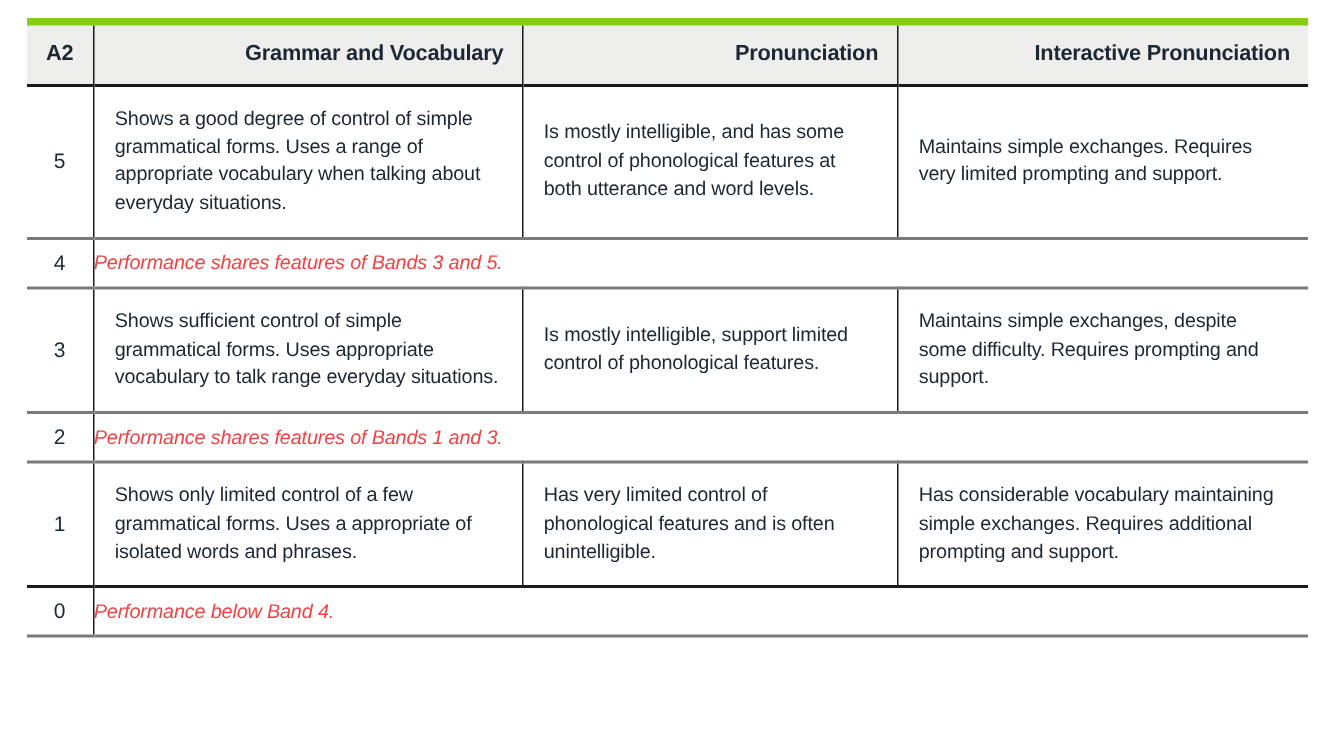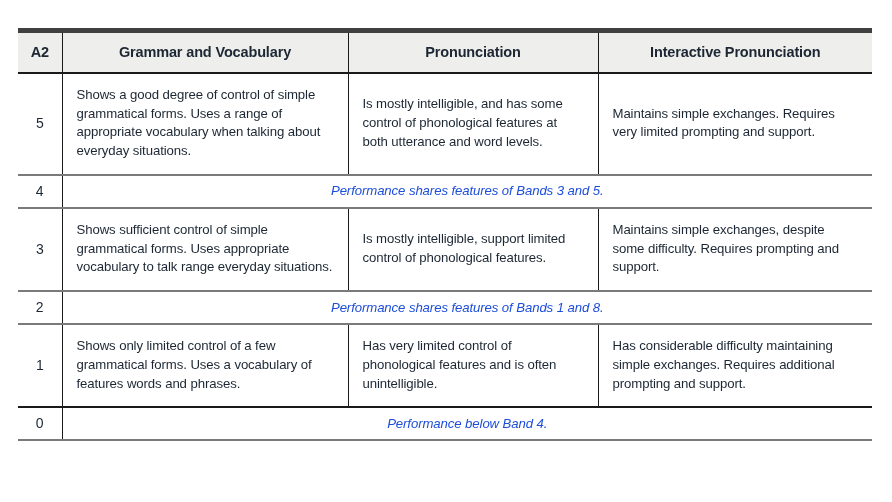--- a/index.html
+++ b/index.html
@@ -19,37 +19,36 @@
     position: absolute;
     left: 18px;
     top: 12px;
     width: 854px;
   }
 
   table.assessment-scale {
     border-collapse: collapse;
     table-layout: fixed;
     width: 854px;
-    border-top: 5px solid #404040;
-    margin-top: 16px;
+    border-top: 5px solid #84cc16;
   }
 
   col.c-band   { width: 44px; }
   col.c-gram   { width: 286px; }
   col.c-pron   { width: 250px; }
   col.c-inter  { width: 274px; }
 
   
   thead th {
     background: #eeeeec;
     border-bottom: 2px solid #1a1a1a;
     padding: 11px 12px 12px 12px;
     font-size: 14.5px;
     font-weight: bold;
-    text-align: center;
+    text-align: right;
     vertical-align: middle;
     color: #1c2733;
     letter-spacing: -0.15px;
   }
   thead th.band-head {
     text-align: center;
     padding-left: 0;
     padding-right: 0;
     border-right: 1px solid #1a1a1a;
   }
@@ -83,24 +82,24 @@
     padding: 7px 0 8px 0;
     border-top: 2px solid #7a7a7a;
     border-bottom: 2px solid #7a7a7a;
   }
   tr.shared td.band-cell {
     text-align: center;
     font-size: 14px;
     border-right: 1px solid #1a1a1a;
   }
   tr.shared td.shared-text {
-    text-align: center;
+    text-align: left;
     font-style: italic;
     font-size: 13.2px;
-    color: #1d4ed8;
+    color: #ef4444;
     letter-spacing: -0.1px;
   }
 
   tr.shared.bottom-row td {
     border-top: 2px solid #1a1a1a;
     border-bottom: 2px solid #7a7a7a;
   }
 
   tr.descriptor.after-shared td { border-top: 0; }
 </style>
@@ -139,28 +138,28 @@
 
       <tr class="descriptor after-shared">
         <td class="band-cell">3</td>
         <td class="desc">Shows sufficient control of simple grammatical forms. Uses appropriate vocabulary to talk range everyday situations.</td>
         <td class="desc">Is mostly intelligible, support limited control of phonological features.</td>
         <td class="desc">Maintains simple exchanges, despite some difficulty. Requires prompting and support.</td>
       </tr>
 
       <tr class="shared">
         <td class="band-cell">2</td>
-        <td class="shared-text" colspan="3">Performance shares features of Bands 1 and 8.</td>
+        <td class="shared-text" colspan="3">Performance shares features of Bands 1 and 3.</td>
       </tr>
 
       <tr class="descriptor after-shared">
         <td class="band-cell">1</td>
-        <td class="desc">Shows only limited control of a few grammatical forms. Uses a vocabulary of features words and phrases.</td>
+        <td class="desc">Shows only limited control of a few grammatical forms. Uses a appropriate of isolated words and phrases.</td>
         <td class="desc">Has very limited control of phonological features and is often unintelligible.</td>
-        <td class="desc">Has considerable difficulty maintaining simple exchanges. Requires additional prompting and support.</td>
+        <td class="desc">Has considerable vocabulary maintaining simple exchanges. Requires additional prompting and support.</td>
       </tr>
 
       <tr class="shared bottom-row">
         <td class="band-cell">0</td>
         <td class="shared-text" colspan="3">Performance below Band 4.</td>
       </tr>
 
     </tbody>
   </table>
 </div>

